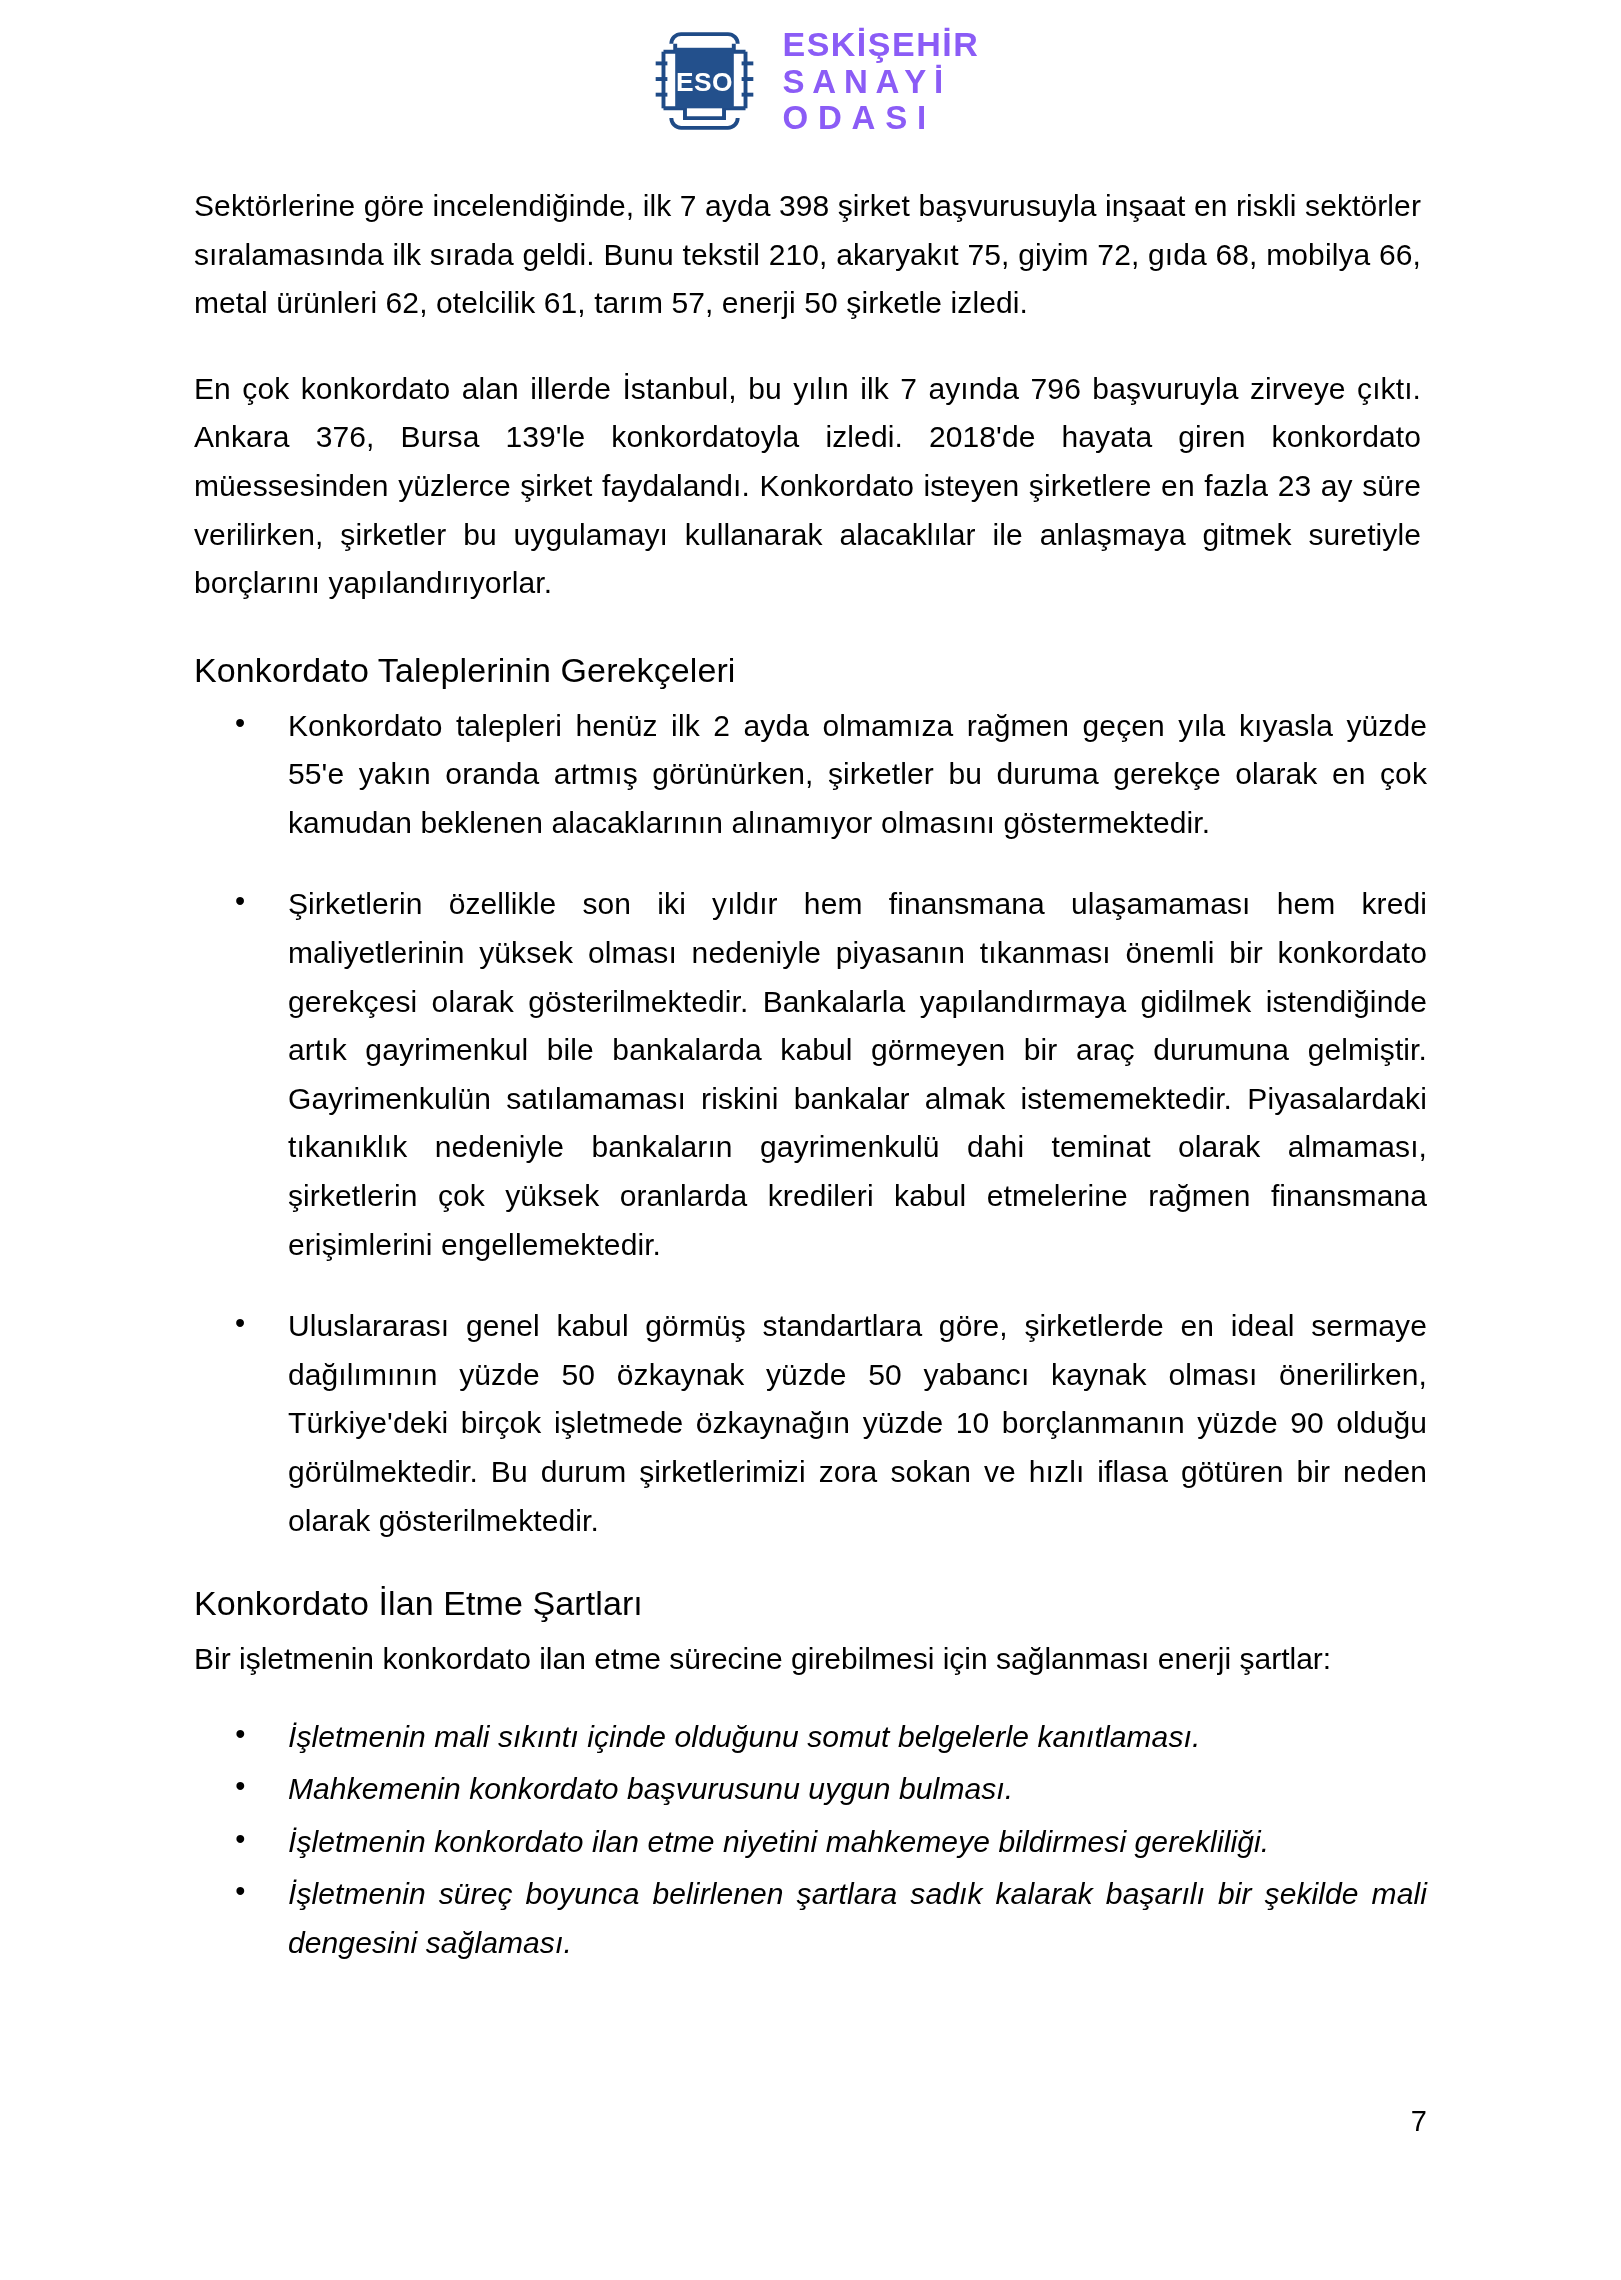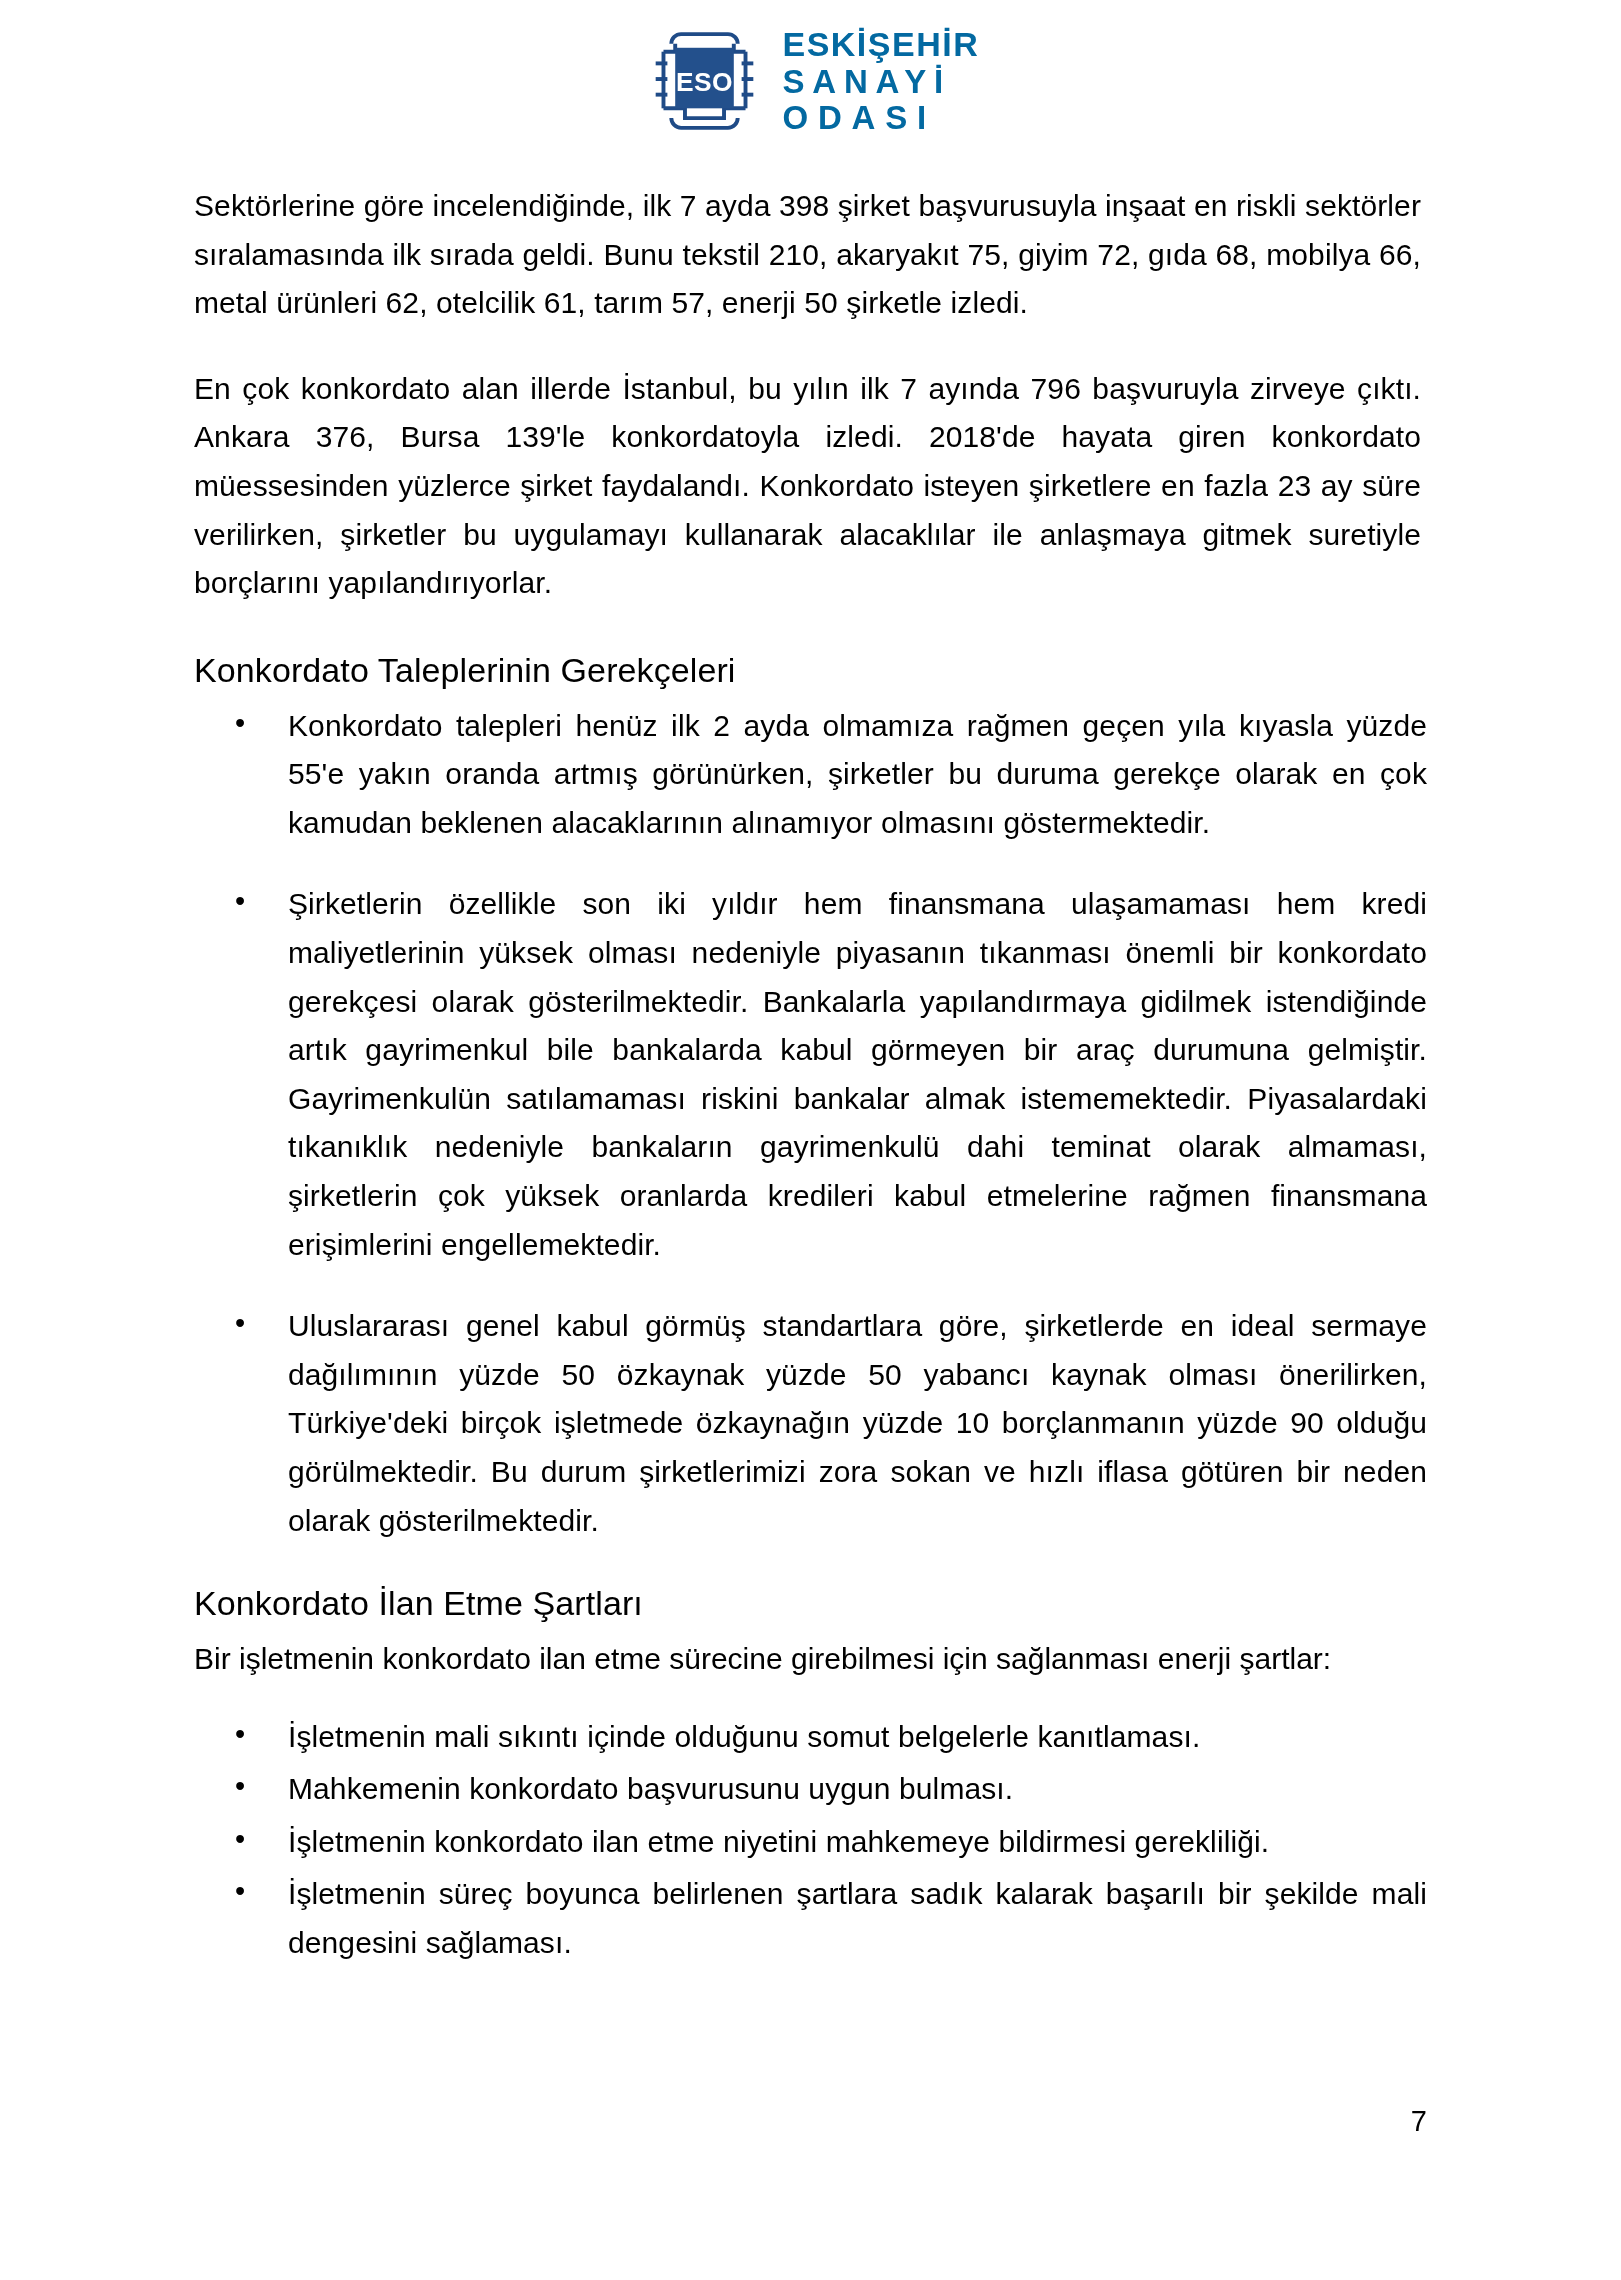--- a/index.html
+++ b/index.html
@@ -45,21 +45,21 @@
   }
   .logo-mark svg { display: block; }
   .logo-words {
     display: flex;
     flex-direction: column;
     justify-content: center;
     line-height: 1.0;
     padding-top: 2px;
   }
   .logo-line {
-    color: #0369a1;
+    color: #8b5cf6;
     font-family: "Liberation Sans", sans-serif;
     font-weight: bold;
     font-size: 34px;
     letter-spacing: 1.5px;
     margin-bottom: 3.9px;
     white-space: nowrap;
   }
   .logo-line.l2 { letter-spacing: 7.8px; font-size: 33px; }
   .logo-line.l3 { letter-spacing: 9.8px; font-size: 33px; margin-bottom: 0; }
 
@@ -107,20 +107,21 @@
   ul.bullets li::before {
     content: "\2022";
     position: absolute;
     left: 41px;
     top: -2px;
     font-size: 29px;
     line-height: 1.62;
   }
   ul.bullets.compact li {
     margin-bottom: 3.9px;
+    font-style: italic;
   }
   ul.bullets li.last-line-left {
     text-align: left;
   }
   p.lead-in {
     margin: 0 0 29px 0;
     font-size: 30px;
     line-height: 1.62;
     text-align: left;
   }

